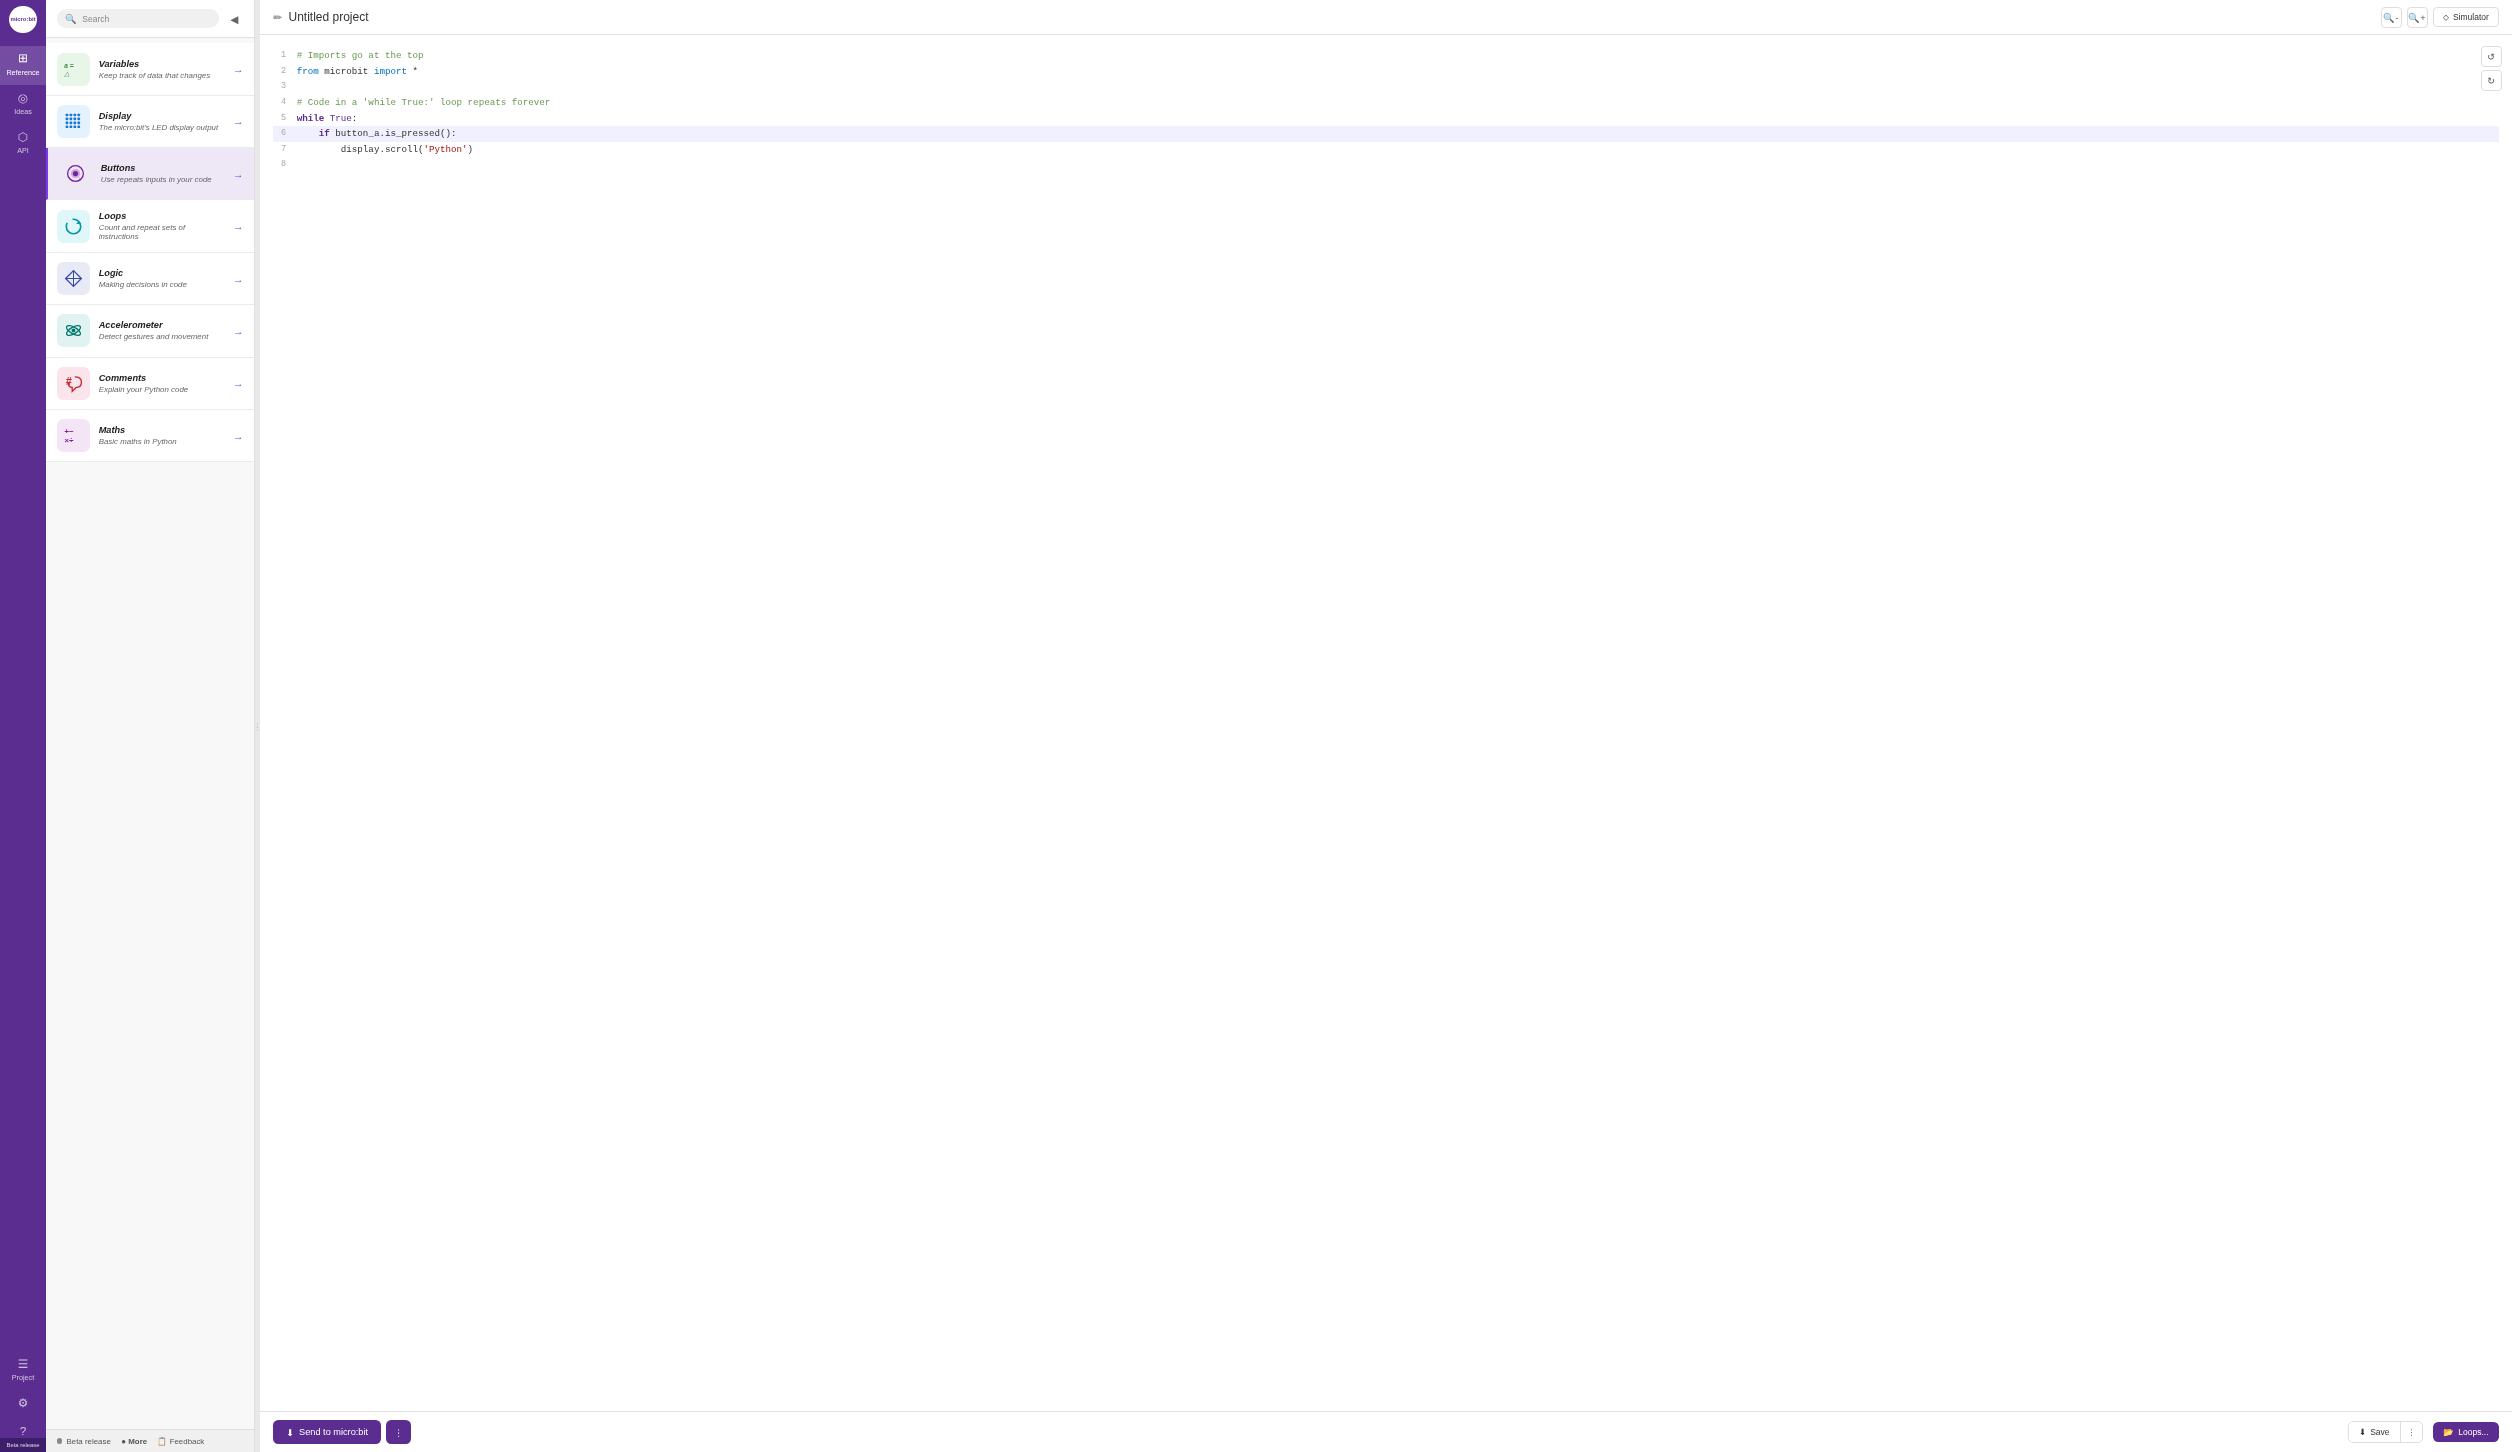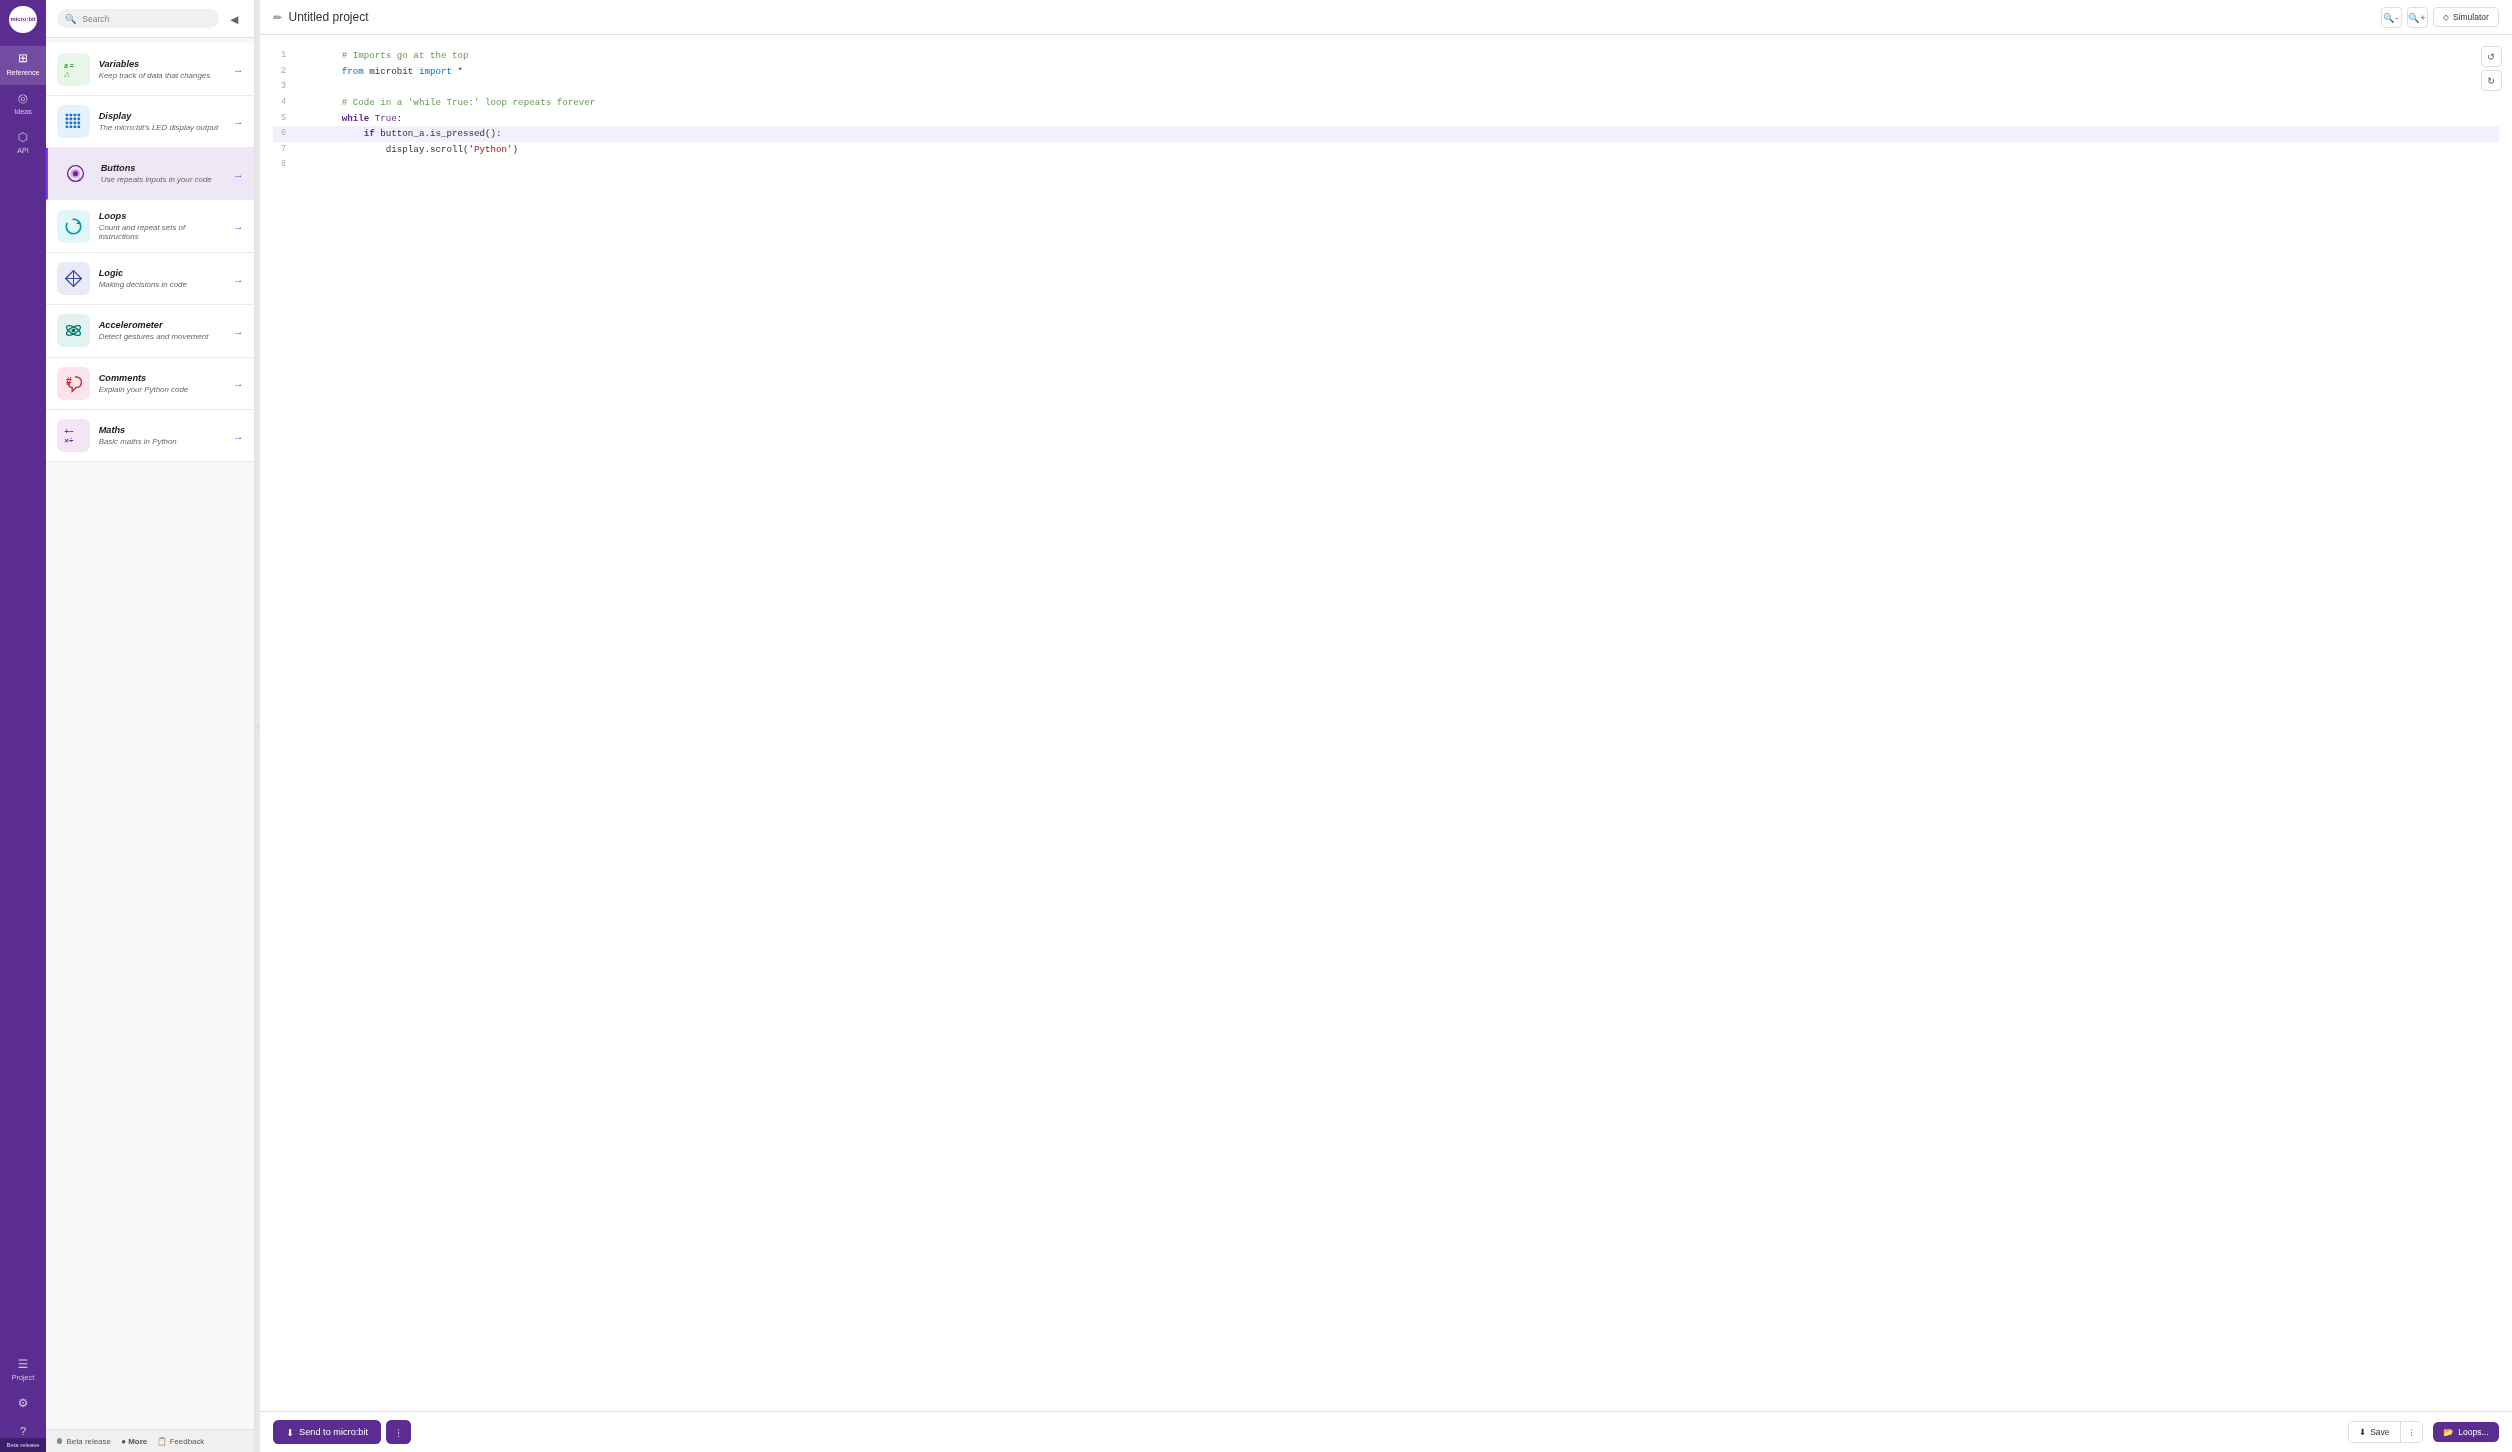--- a/index.html
+++ b/index.html
@@ -251,21 +251,20 @@
       color: #aaa;
       width: 13px;
       text-align: right;
       flex-shrink: 0;
       user-select: none;
       font-size: 8.5px;
     }
     .code-content {
       color: #333;
       white-space: pre;
-      margin-left: 45px;
     }
     .code-comment { color: #6a9955; }
     .cursor-line {
       background: #f0f0ff;
       border-radius: 1.3px;
     }
 
     
     .editor-side-actions {
       position: absolute;

